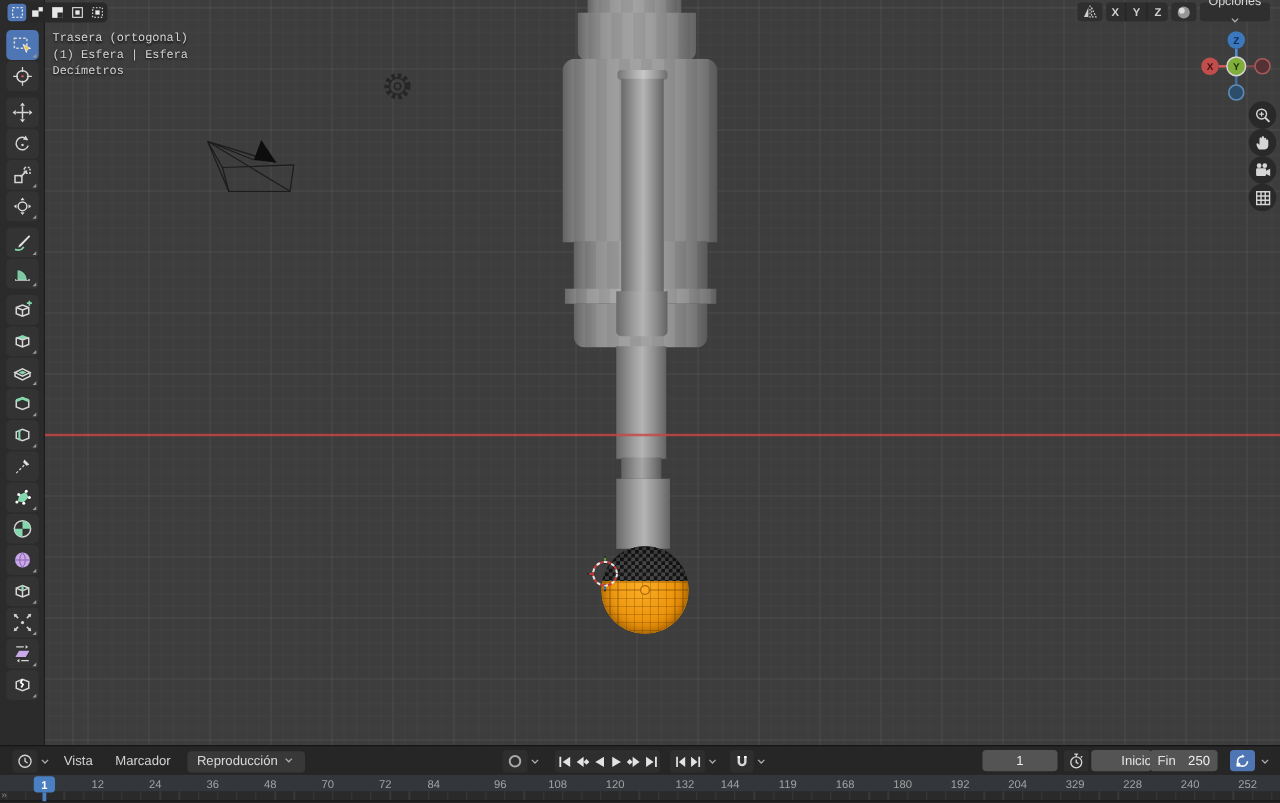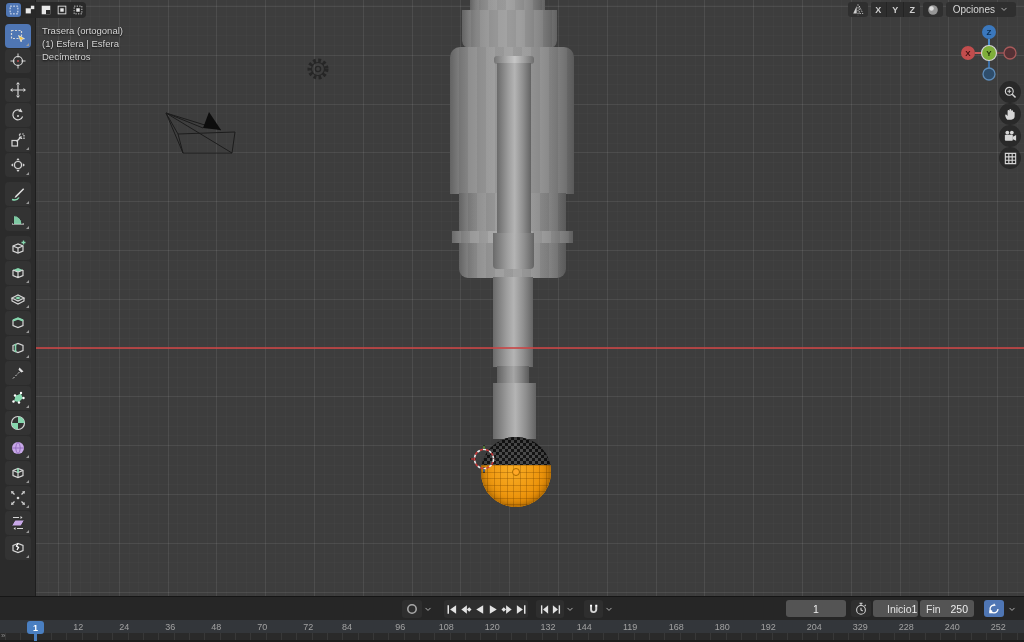--- a/index.html
+++ b/index.html
@@ -47,29 +47,29 @@
       repeating-linear-gradient(to right, rgba(130,75,0,.35) 0 1px, transparent 1px 6.5px),
       repeating-linear-gradient(to bottom, rgba(130,75,0,.35) 0 1px, transparent 1px 6.5px),
       radial-gradient(circle at 45% 10%, #f9ad25, #ea8f07 65%, #c87a05 100%);}
   #sphere::after{content:"";position:absolute;inset:0;border-radius:50%;box-shadow:inset 0 0 10px rgba(0,0,0,.45);}
   #origin-dot{position:absolute;left:512px;top:468px;width:6px;height:6px;border-radius:50%;background:#ffa726;border:1px solid #a86a00;z-index:4;}
   #cursor3d{position:absolute;left:469px;top:444px;z-index:5;}
   #gear-obj{position:absolute;left:305px;top:56px;z-index:2;opacity:.88;}
   #boat-obj{position:absolute;left:158px;top:103px;z-index:2;}
 
   
-  .overlay-text{position:absolute;color:#d4d4d4;font-size:9.5px;text-shadow:0 1px 2px rgba(0,0,0,.85);z-index:7;white-space:nowrap;}
+  .overlay-text{position:absolute;color:#d4d4d4;font-size:9.5px;text-shadow:0 1px 2px rgba(0,0,0,.85);z-index:7;white-space:nowrap;font-family:Liberation Mono, monospace;}
   #view-info{left:42px;top:24px;line-height:13px;}
 
   .tilegroup{position:absolute;display:flex;align-items:center;background:#282828ee;border-radius:4px;padding:1px;gap:1px;z-index:8;}
   .tile{width:15px;height:14px;display:flex;align-items:center;justify-content:center;border-radius:3px;cursor:pointer;}
   .tile.active{background:#4f76b4;}
   #sel-modes{left:5px;top:2px;}
   #hdr-right{right:8px;top:2px;gap:3px;background:transparent;padding:0;}
-  .hbtn{background:#2e2e2eee;border-radius:3px;height:15px;display:flex;align-items:center;justify-content:center;padding:0 3px;cursor:pointer;}
+  .hbtn{background:#2e2e2eee;border-radius:3px;height:15px;display:flex;align-items:center;justify-content:center;padding:0 3px;cursor:pointer;flex-direction:column;}
   .axis-toggles{display:flex;gap:1px;background:#2e2e2eee;border-radius:3px;overflow:hidden;}
   .axis-toggle{width:15px;height:15px;display:flex;align-items:center;justify-content:center;color:#cfcfcf;font-size:9px;font-weight:bold;cursor:pointer;background:#2e2e2e;}
   .axis-toggle:not(:last-child){border-right:1px solid #242424;}
   #options-btn{color:#d6d6d6;font-size:10px;gap:4px;padding:0 7px;}
 
   #gizmo{position:absolute;left:958px;top:22px;z-index:8;}
   #gizmo text{font-weight:bold;font-size:8px;font-family:"Liberation Sans",sans-serif;}
   .navbtn{position:absolute;left:999px;width:22px;height:22px;border-radius:50%;background:rgba(33,33,33,.72);display:flex;align-items:center;justify-content:center;z-index:8;cursor:pointer;}
 
   
@@ -421,20 +421,41 @@
       <div class="tool-btn">
         <svg width="16" height="16" viewBox="0 0 16 16" fill="none">
           <path d="M3 5.5L8 3.5l5 2v5L8 12.5l-5-2z" stroke="#d6d6d6" stroke-width="1.2" fill="none"></path>
           <path d="M8 3.5L6.5 6l2 1.5L7 10" stroke="#fff" stroke-width="1.3" fill="none"></path>
         </svg>
         <span class="sub"></span>
       </div>
     </div>
 
   <div id="bottombar">
+    <div class="grp" style="left:10px;">
+      <div class="iconbtn">
+          <svg width="14" height="14" viewBox="0 0 16 16" fill="none">
+            <circle cx="8" cy="8" r="5.5" stroke="#d6d6d6" stroke-width="1.2" fill="none"></circle>
+            <path d="M8 4.8V8l2.4 1.6" stroke="#d6d6d6" stroke-width="1.2" fill="none"></path>
+          </svg>
+        </div>
+      <div class="chev">
+          <svg width="10" height="10" viewBox="0 0 14 14" fill="none">
+            <path d="M3.5 5.5L7 9l3.5-3.5" stroke="#b0b0b0" stroke-width="1.4" fill="none"></path>
+          </svg>
+        </div>
+      <div class="menu-item">Vista</div>
+      <div class="menu-item">Marcador</div>
+      <div id="playback-dd">
+        <span>Reproducción</span>
+        <span><svg width="10" height="10" viewBox="0 0 14 14" fill="none">
+              <path d="M3.5 5.5L7 9l3.5-3.5" stroke="#b0b0b0" stroke-width="1.4" fill="none"></path>
+            </svg></span>
+      </div>
+    </div>
     <div class="grp" style="left:402px;">
       <div class="iconbtn">
           <svg width="14" height="14" viewBox="0 0 16 16" fill="none">
             <circle cx="8" cy="8" r="4.8" stroke="#a8a8a8" stroke-width="1.8" fill="none"></circle>
           </svg>
         </div>
       <div class="chev">
           <svg width="10" height="10" viewBox="0 0 14 14" fill="none">
             <path d="M3.5 5.5L7 9l3.5-3.5" stroke="#b0b0b0" stroke-width="1.4" fill="none"></path>
           </svg>
@@ -508,21 +529,21 @@
     </div>
     <div class="field" style="left:786px;width:60px;justify-content:center;">
       <span>1</span>
     </div>
     <div class="iconbtn" style="position:absolute;left:851px;top:3px;height:17px;">
         <svg width="14" height="14" viewBox="0 0 16 16" fill="none">
           <circle cx="8" cy="9" r="5" stroke="#d6d6d6" stroke-width="1.2" fill="none"></circle>
           <path d="M8 6.5V9l2 1.2M6.3 1.5h3.4M8 1.5v2.3M12.2 4.6l1.2-1.2" stroke="#d6d6d6" stroke-width="1.2" fill="none"></path>
         </svg>
       </div>
-    <div class="field" style="left:873px;width:45px;padding:0 14px;">
+    <div class="field" style="left:873px;width:45px;padding:0 24px;">
       <span class="lab">Inicio</span>
       <span class="val">1</span>
     </div>
     <div class="field" style="left:920px;width:54px;padding:0 6px;">
       <span class="lab">Fin</span>
       <span class="val">250</span>
     </div>
     <div class="iconbtn" style="position:absolute;left:984px;top:3px;height:17px;background:#4f76b4;">
         <svg width="14" height="14" viewBox="0 0 16 16" fill="none">
           <path d="M12.5 8A4.5 4.5 0 1 1 8 3.5" stroke="#fff" stroke-width="1.5" fill="none"></path>

